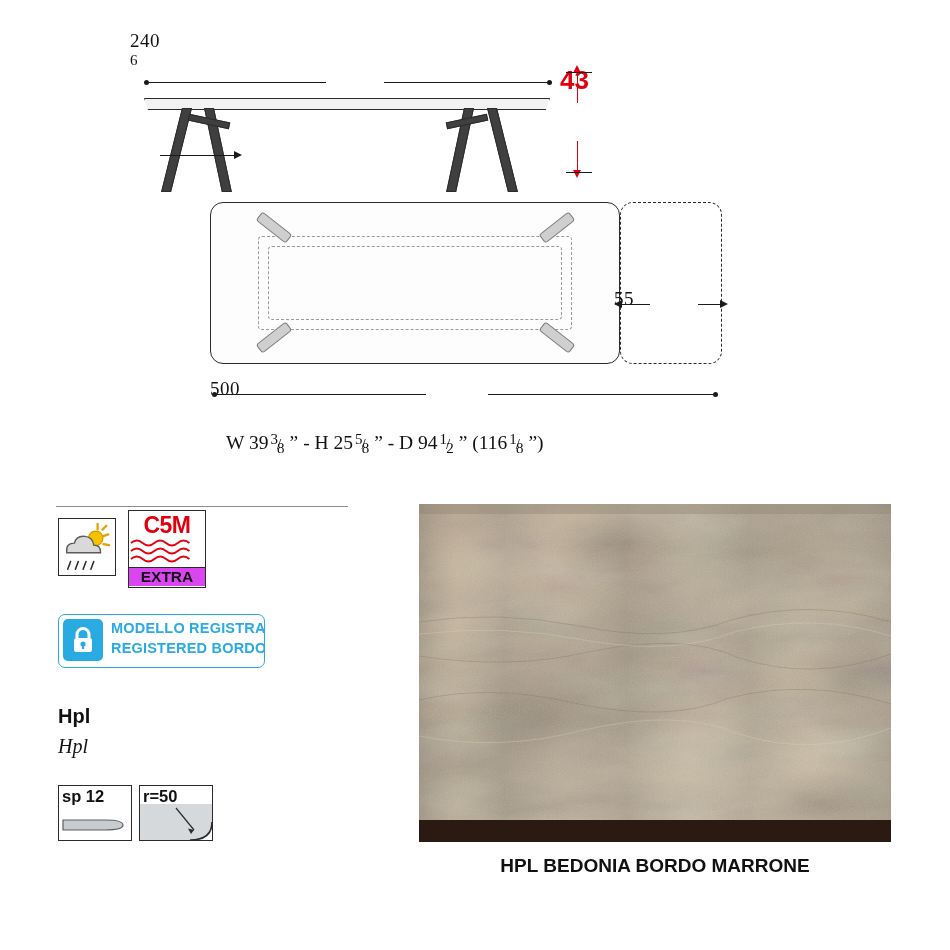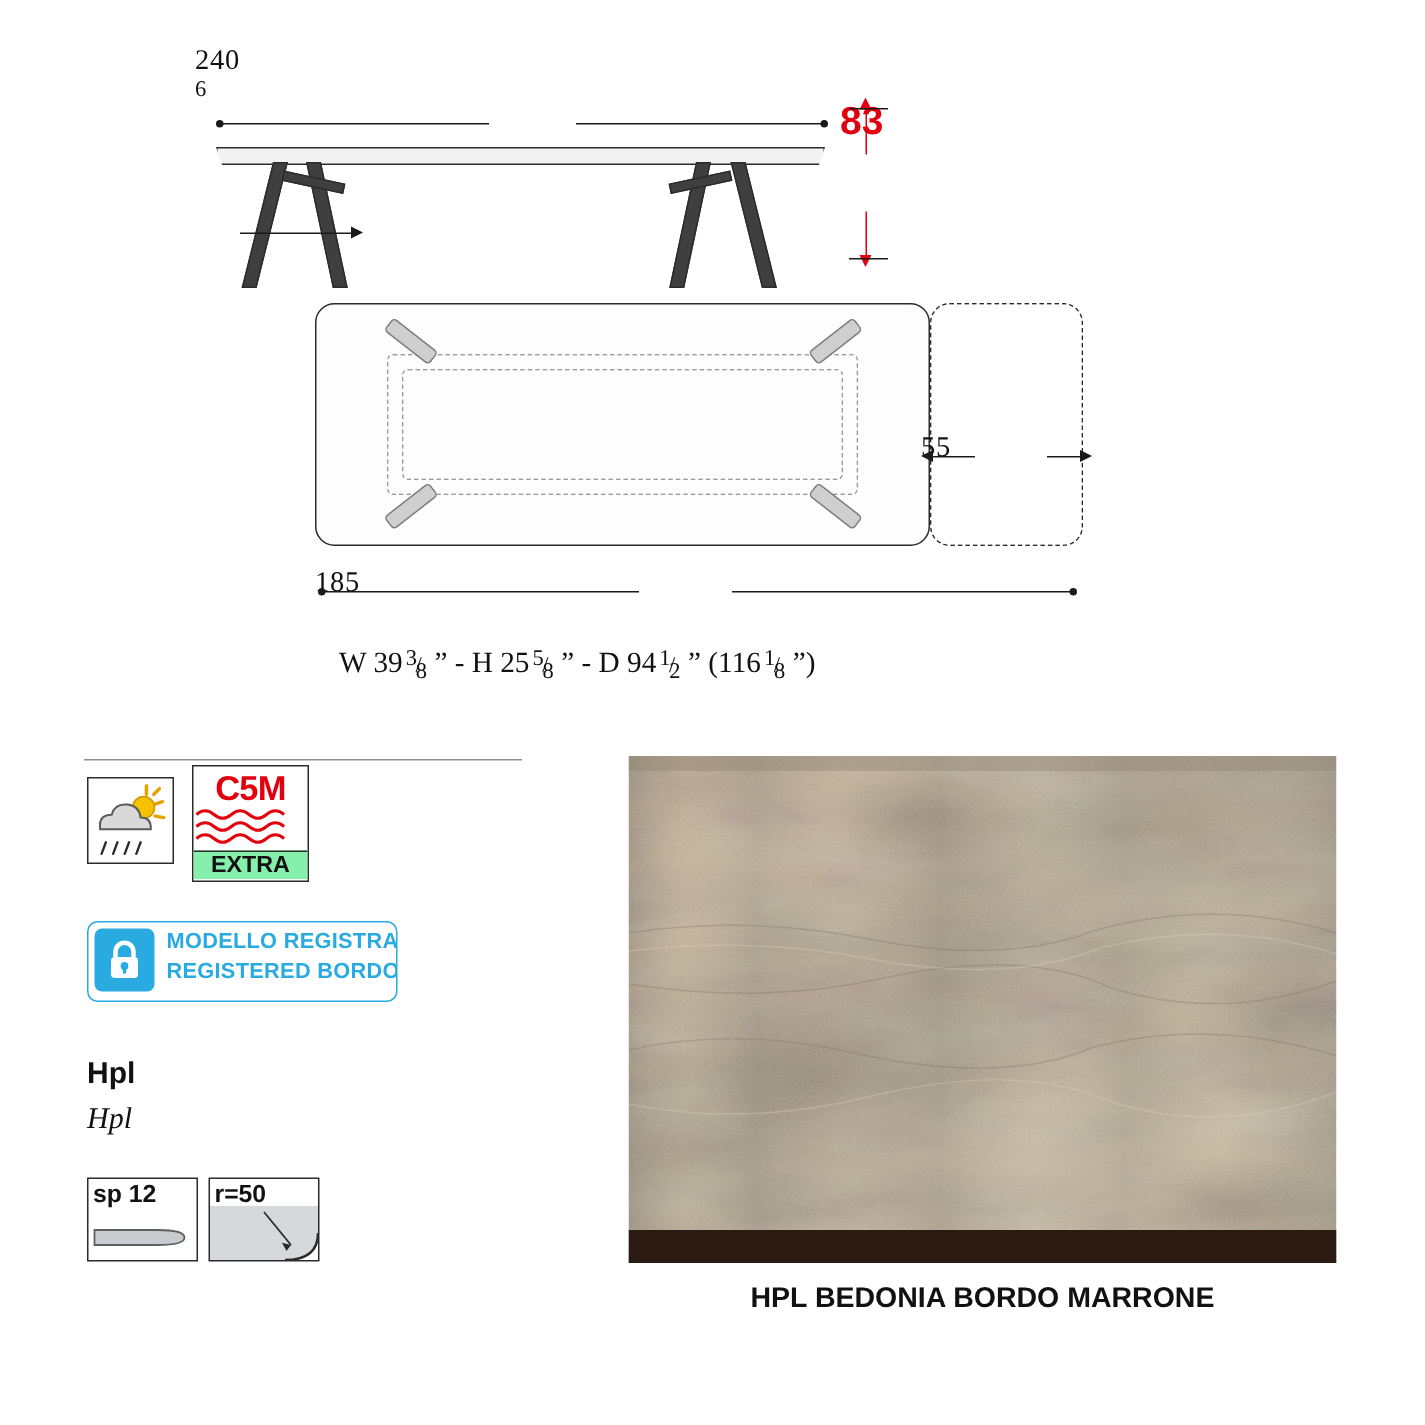--- a/index.html
+++ b/index.html
@@ -158,21 +158,21 @@
   }
   .c5m-waves { position: absolute; left: 0; top: 27px; width: 100%; height: 26px; }
   .c5m-extra {
     position: absolute;
     left: 0; right: 0; bottom: 1px;
     text-align: center;
     font-weight: bold;
     font-size: 15.5px;
     color: #111;
     border-top: 1.4px solid #2b2b2b;
-    background: #86efac;
+    background: #d946ef;
     font-family: "Liberation Sans", sans-serif;
   }
 
   .registered {
     position: absolute;
     width: 205px; height: 52px;
     border: 1.6px solid #29abe2;
     border-radius: 7px;
     background: #fff;
     overflow: hidden;
@@ -279,21 +279,21 @@
 
     <div class="dim-label small" style="left:34px; top:102px;">6</div>
     <div class="arrow-line" style="left:30px; top:125px; width:78px;"></div>
     <div class="arrowhead-r" style="left:104px; top:121px;"></div>
   </div>
 
 
   <div class="abs" style="left:560px; top:65px; width:40px; height:120px;">
     <div class="arrowhead-u" style="left:13px; top:0px;"></div>
     <div class="abs" style="left:17px; top:6px; width:1px; height:32px; background:#e2000f;"></div>
-    <div class="dim-red" style="left:0px; top:40px;">83</div>
+    <div class="dim-red" style="left:0px; top:40px;">43</div>
     <div class="abs" style="left:17px; top:76px; width:1px; height:30px; background:#e2000f;"></div>
     <div class="arrowhead-d" style="left:13px; top:105px;"></div>
   </div>
 
   <div class="abs" style="left:566px; top:72px; width:26px; height:1px; background:#1a1a1a;"></div>
   <div class="abs" style="left:566px; top:172px; width:26px; height:1px; background:#1a1a1a;"></div>
 
   <div class="drawing-zone" style="left:210px; top:200px; width:520px; height:180px;">
 
     <div class="plan-outline" style="left:0px; top:2px; width:408px; height:160px;"></div>
@@ -312,21 +312,21 @@
       <div class="arrowhead-l" style="left:0px; top:12px;"></div>
       <div class="arrow-line" style="left:8px; top:16px; width:28px;"></div>
       <div class="dim-label" style="left:40px; top:4px;">55</div>
       <div class="arrow-line" style="left:84px; top:16px; width:24px;"></div>
       <div class="arrowhead-r" style="left:106px; top:12px;"></div>
     </div>
 
     <div class="abs" style="left:0px; top:178px; width:512px; height:30px;">
       <div class="dot" style="left:2px; top:14px;"></div>
       <div class="arrow-line" style="left:6px; top:16px; width:210px;"></div>
-      <div class="dim-label" style="left:220px; top:4px;">185</div>
+      <div class="dim-label" style="left:220px; top:4px;">500</div>
       <div class="arrow-line" style="left:278px; top:16px; width:226px;"></div>
       <div class="dot" style="left:503px; top:14px;"></div>
     </div>
   </div>
 
   <div class="inches" style="left:226px; top:432px;">
     <span>W 39</span><span class="frac"><i>3</i>/<b>8</b></span><span>”</span>
     <span>-</span>
     <span>H 25</span><span class="frac"><i>5</i>/<b>8</b></span><span>”</span>
     <span>-</span>

